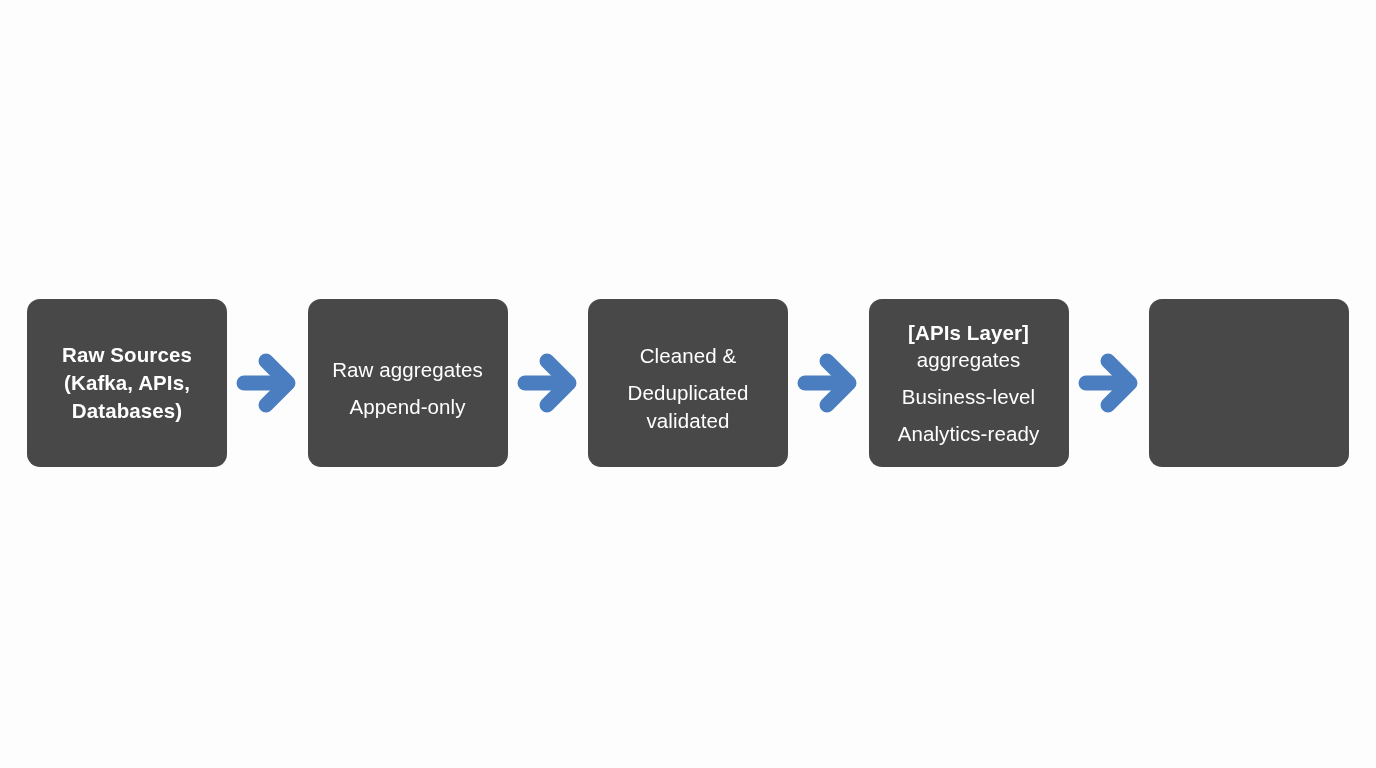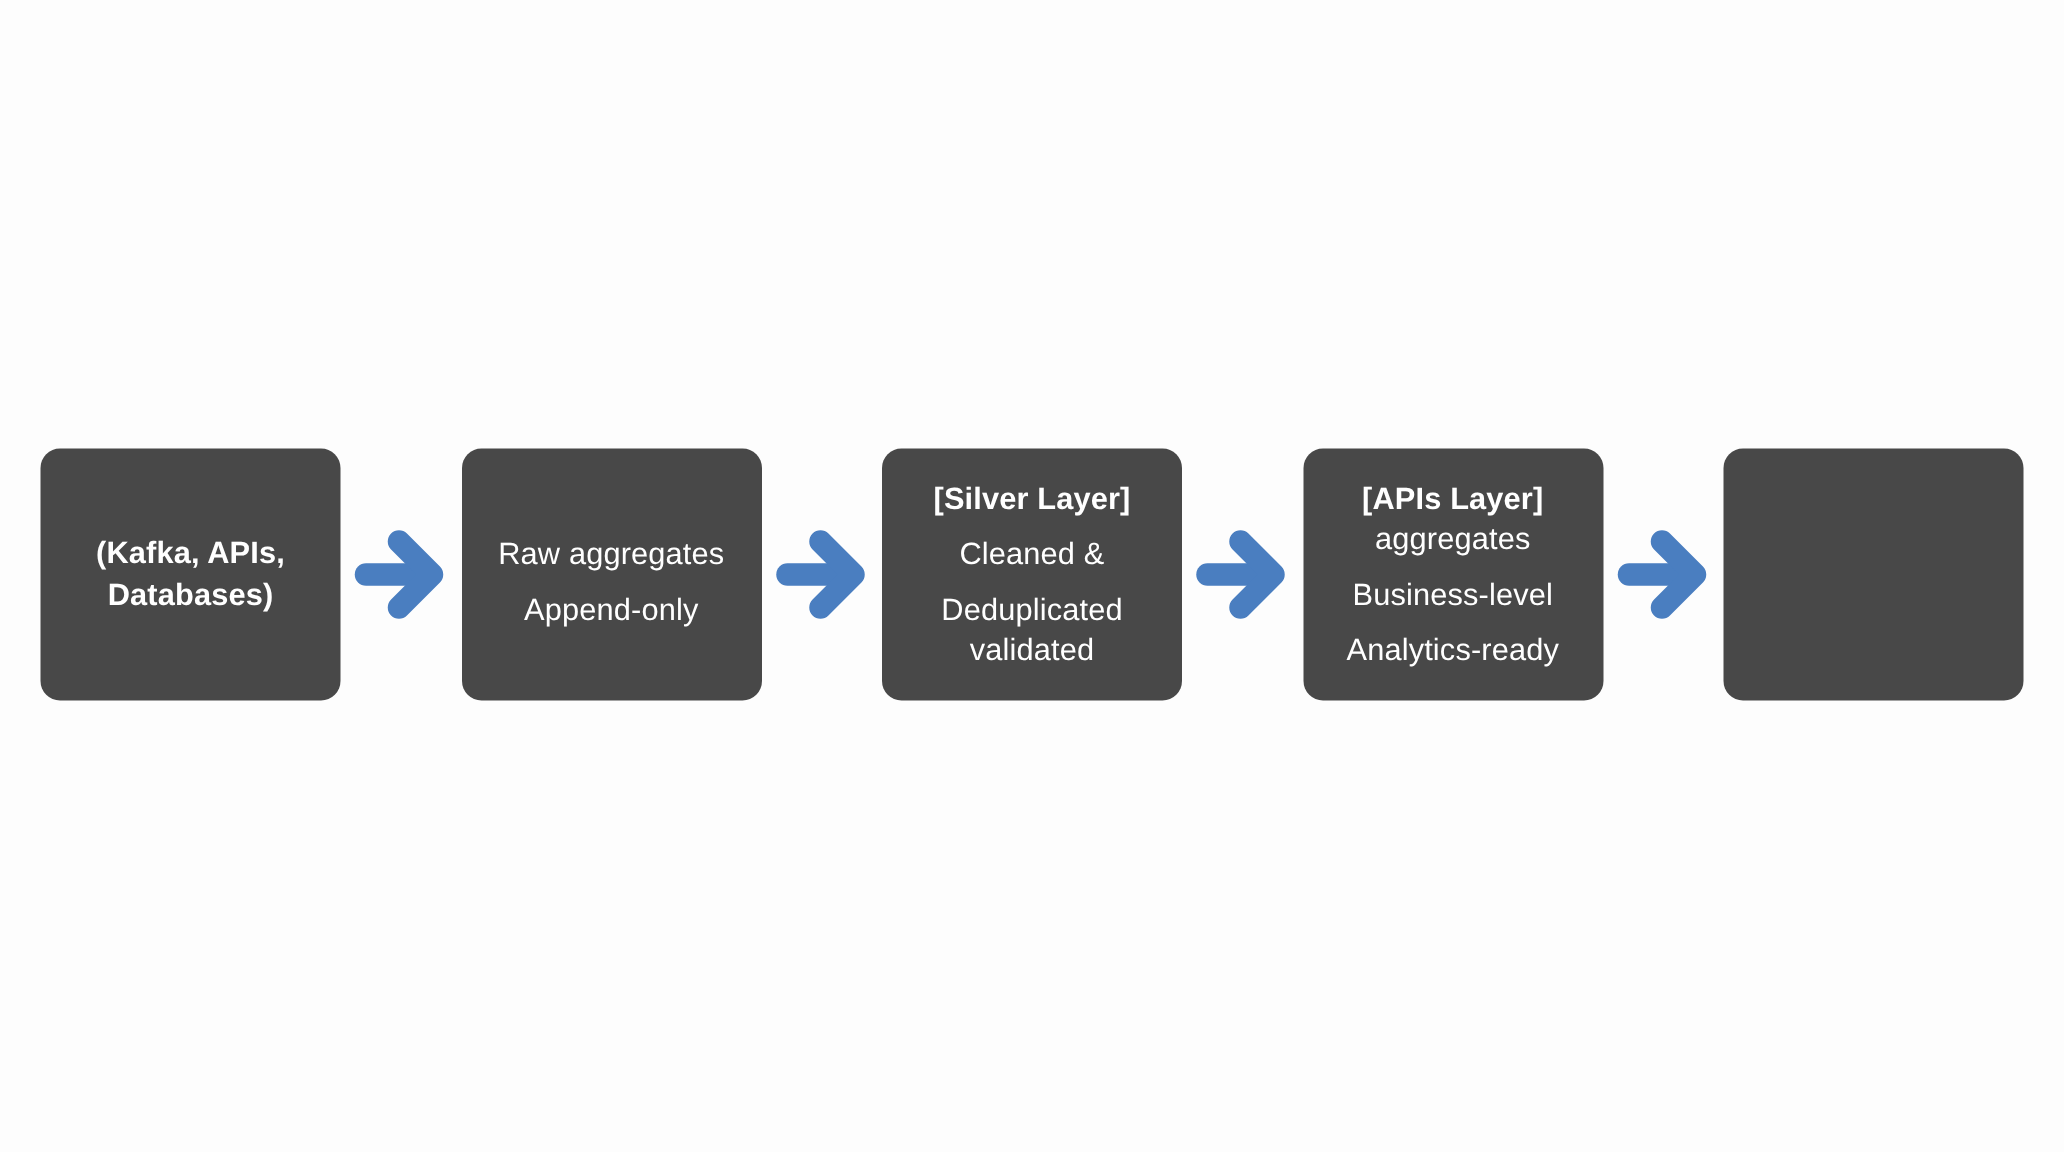--- a/index.html
+++ b/index.html
@@ -84,20 +84,21 @@
     width: 62px;
     height: 72px;
   }
 </style>
 </head>
 <body>
 
 <div id="diagram">
   <div class="flow-row">
       <div class="node all-bold">
+        <div class="node-line bold">Raw Sources</div>
         <div class="node-line bold">(Kafka, APIs,</div>
         <div class="node-line bold">Databases)</div>
       </div>
       <div class="arrow">
         <svg viewBox="0 0 62 72" xmlns="http://www.w3.org/2000/svg" aria-hidden="true">
           <g fill="none" stroke="#4a7ec0" stroke-width="15" stroke-linecap="round" stroke-linejoin="round">
             <path d="M8 36 H44"></path>
             <path d="M30 14 L52 36 L30 58"></path>
           </g>
         </svg>
@@ -108,21 +109,20 @@
       </div>
       <div class="arrow">
         <svg viewBox="0 0 62 72" xmlns="http://www.w3.org/2000/svg" aria-hidden="true">
           <g fill="none" stroke="#4a7ec0" stroke-width="15" stroke-linecap="round" stroke-linejoin="round">
             <path d="M8 36 H44"></path>
             <path d="M30 14 L52 36 L30 58"></path>
           </g>
         </svg>
       </div>
       <div class="node">
-        <div class="node-line bold">[Silver Layer]</div>
         <div class="node-line regular gap">Cleaned &amp;</div>
         <div class="node-line regular gap">Deduplicated</div>
         <div class="node-line regular">validated</div>
       </div>
       <div class="arrow">
         <svg viewBox="0 0 62 72" xmlns="http://www.w3.org/2000/svg" aria-hidden="true">
           <g fill="none" stroke="#4a7ec0" stroke-width="15" stroke-linecap="round" stroke-linejoin="round">
             <path d="M8 36 H44"></path>
             <path d="M30 14 L52 36 L30 58"></path>
           </g>

